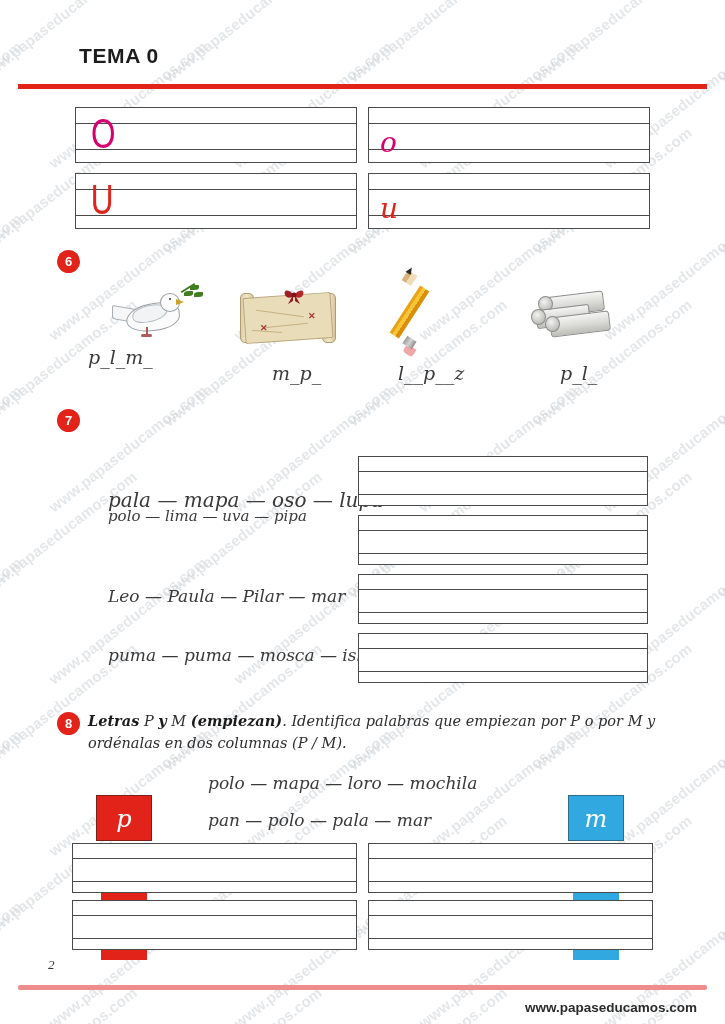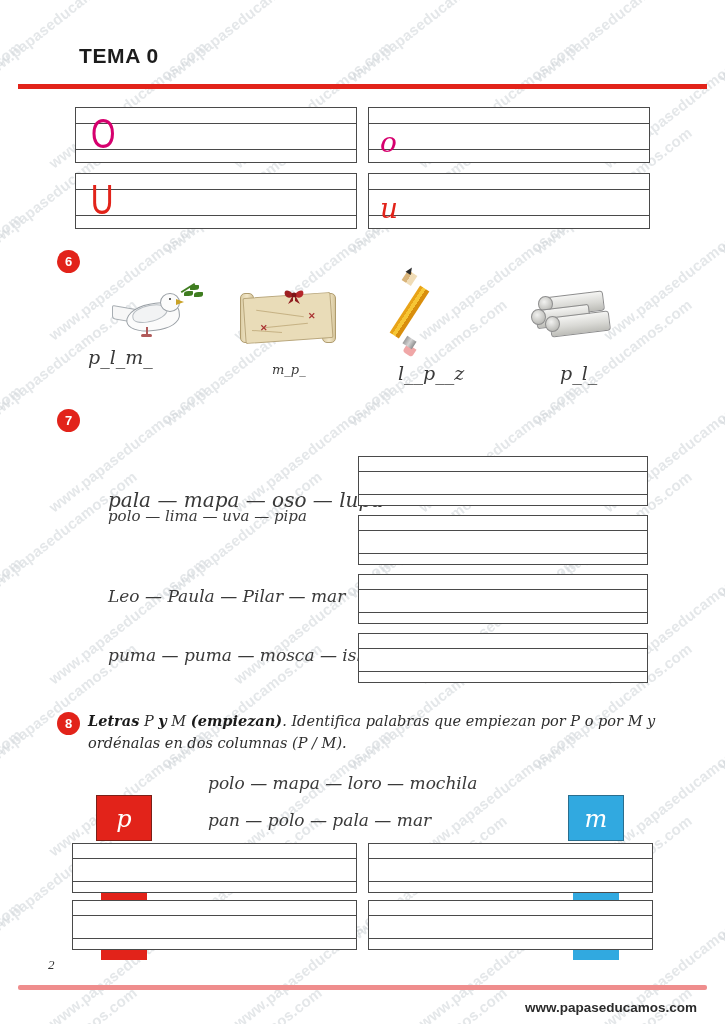--- a/index.html
+++ b/index.html
@@ -332,21 +332,21 @@
         <div class="map-x" style="left: 22px; top: 38px;">✕</div>
         <div class="map-x" style="left: 70px; top: 26px;">✕</div>
         <div class="map-ribbon"><svg width="24" height="18" viewBox="0 0 24 18">
             <path d="M12 8 C6 1 1 3 3 8 C5 12 10 11 12 8Z" fill="#9d1f22"></path>
             <path d="M12 8 C18 1 23 3 21 8 C19 12 14 11 12 8Z" fill="#b5272b"></path>
             <path d="M11 8 L6 17 L11 14 Z" fill="#8e1b1e"></path>
             <path d="M13 8 L18 17 L13 14 Z" fill="#8e1b1e"></path>
             <circle cx="12" cy="8" r="2.4" fill="#7d1518"></circle>
           </svg></div>
       </div>
-      <div class="hand" style="left: 272px; top: 362px; font-size: 13px;">m_p_</div>
+      <div class="hand" style="left: 272px; top: 362px; font-size: 19px;">m_p_</div>
       <div class="illu" style="left: 392px; top: 278px; width: 100px; height: 72px;">
         <div class="pencil-eraser"></div>
         <div class="pencil-ferrule"></div>
         <div class="pencil-body"></div>
         <div class="pencil-tip"></div>
         <div class="pencil-lead"></div>
       </div>
       <div class="hand" style="left: 398px; top: 362px; font-size: 19px;">l__p__z</div>
       <div class="illu" style="left: 524px; top: 290px; width: 100px; height: 72px;">
         <div class="batt" style="left: 20px; top: 4px; width: 58px; height: 18px; transform: rotate(-7deg);"></div>

